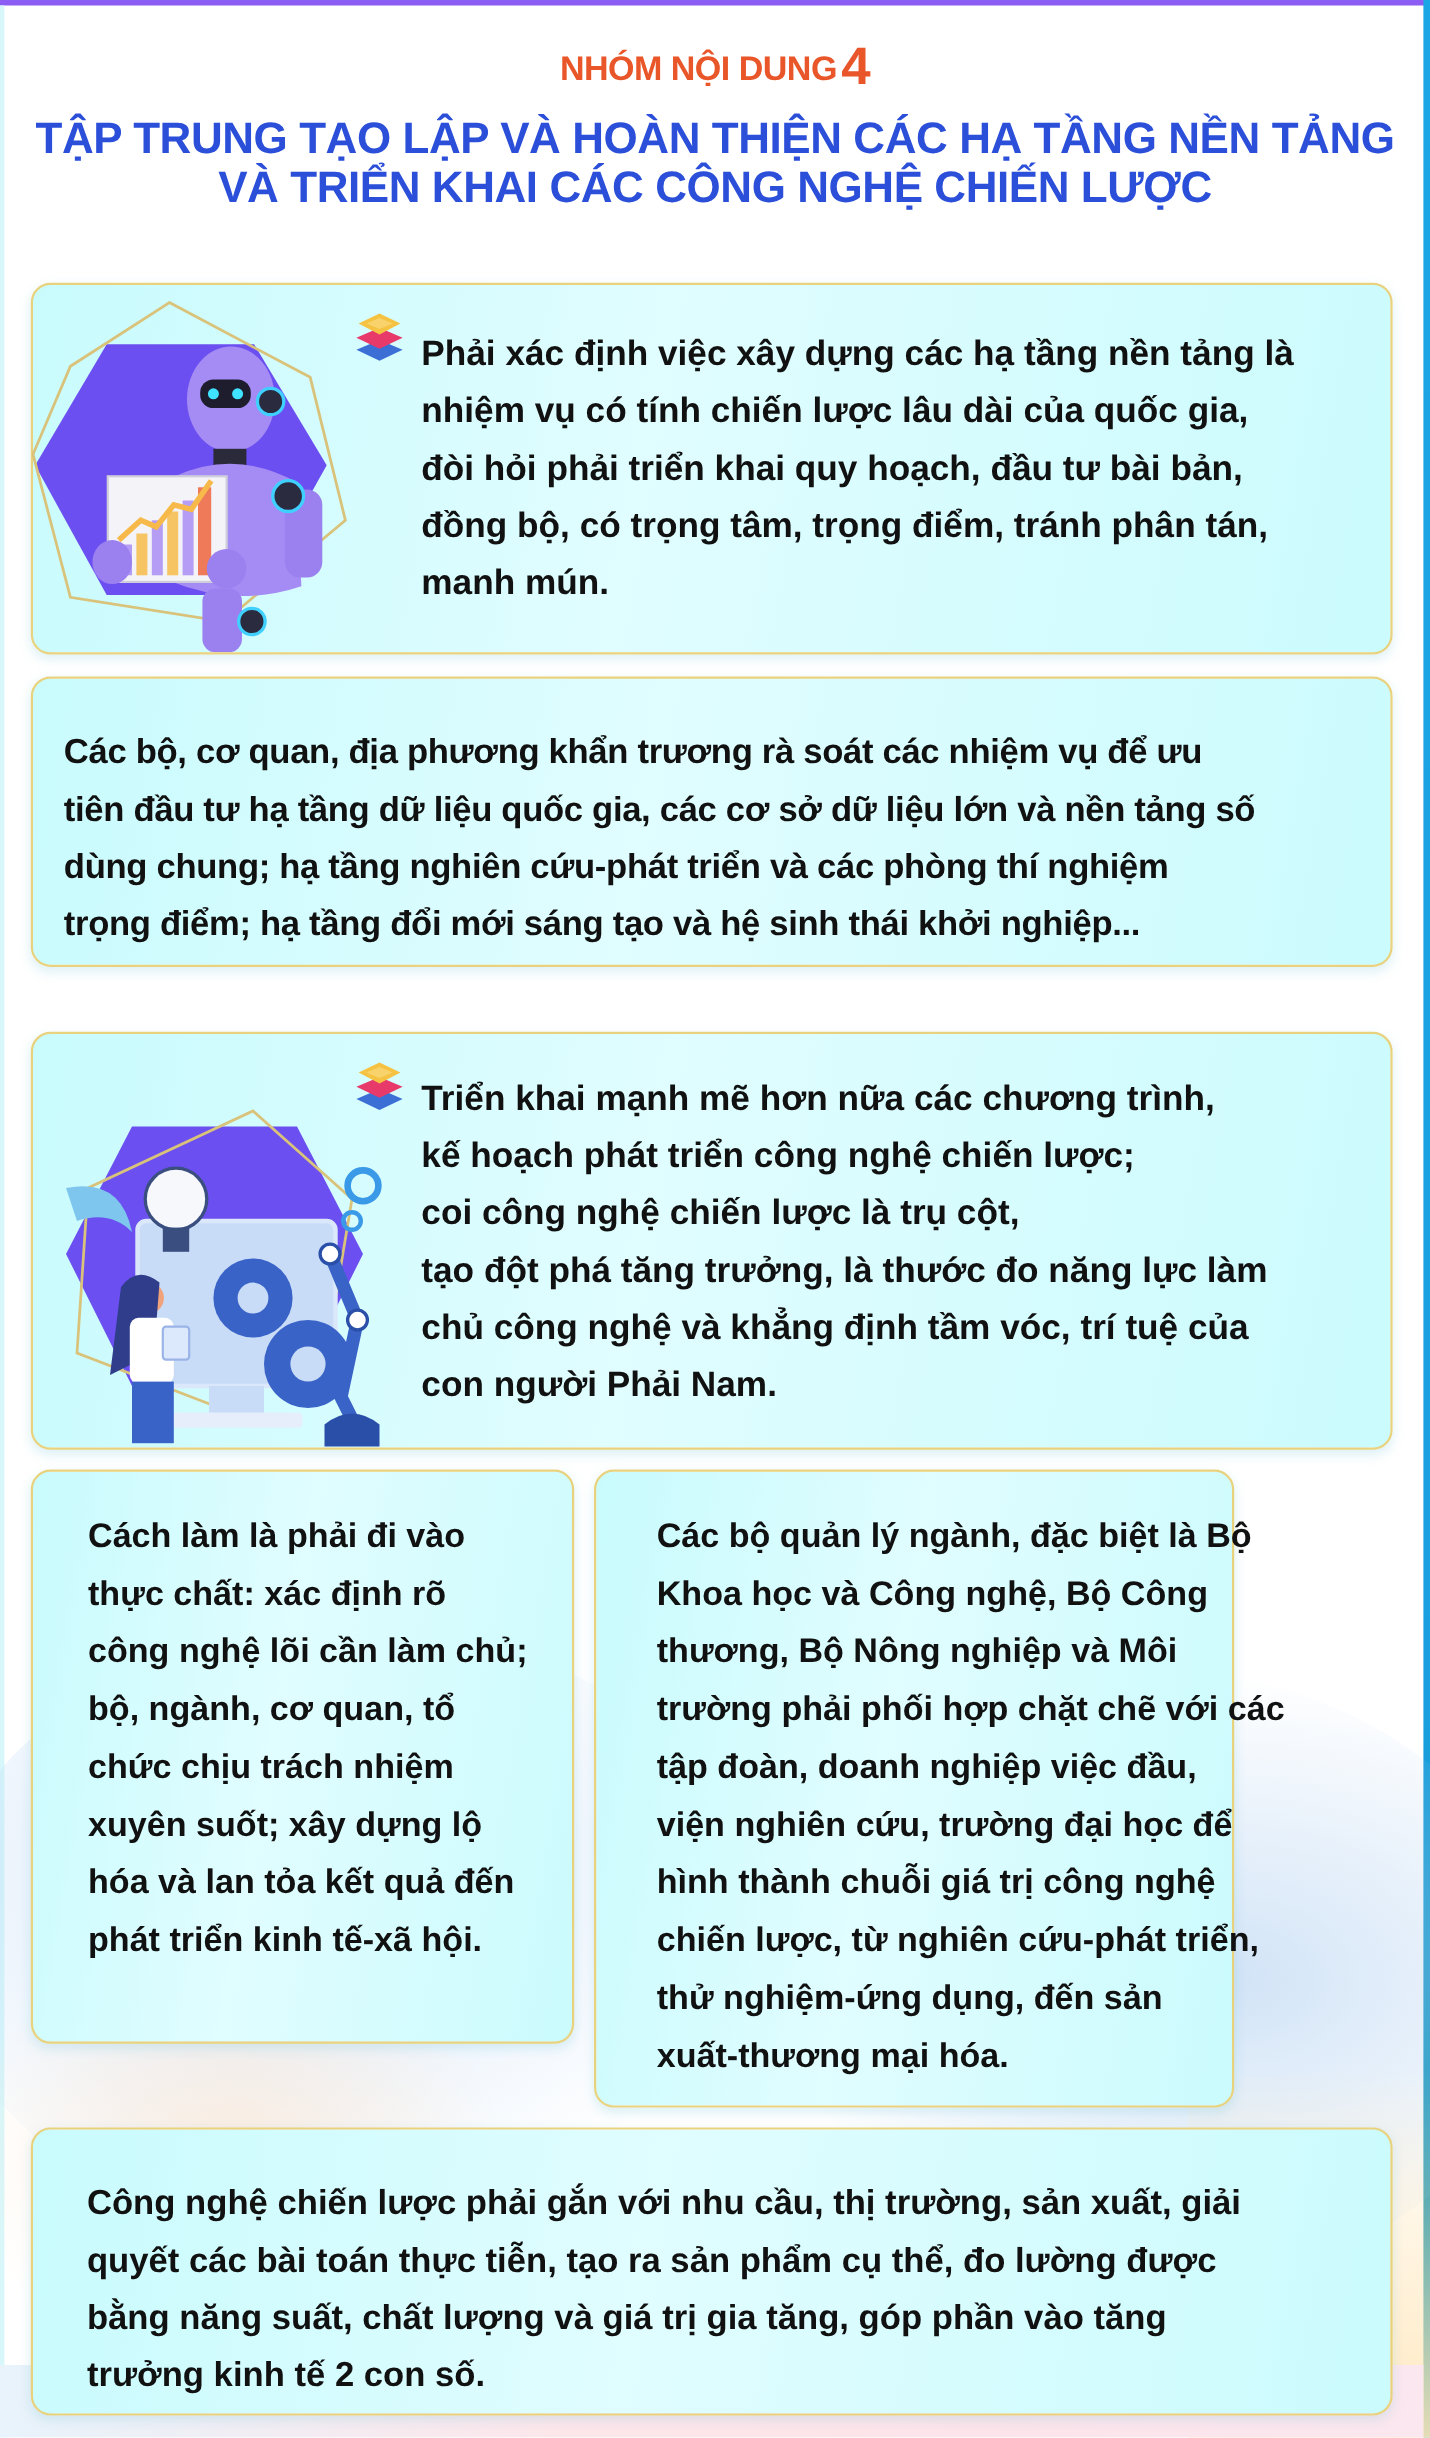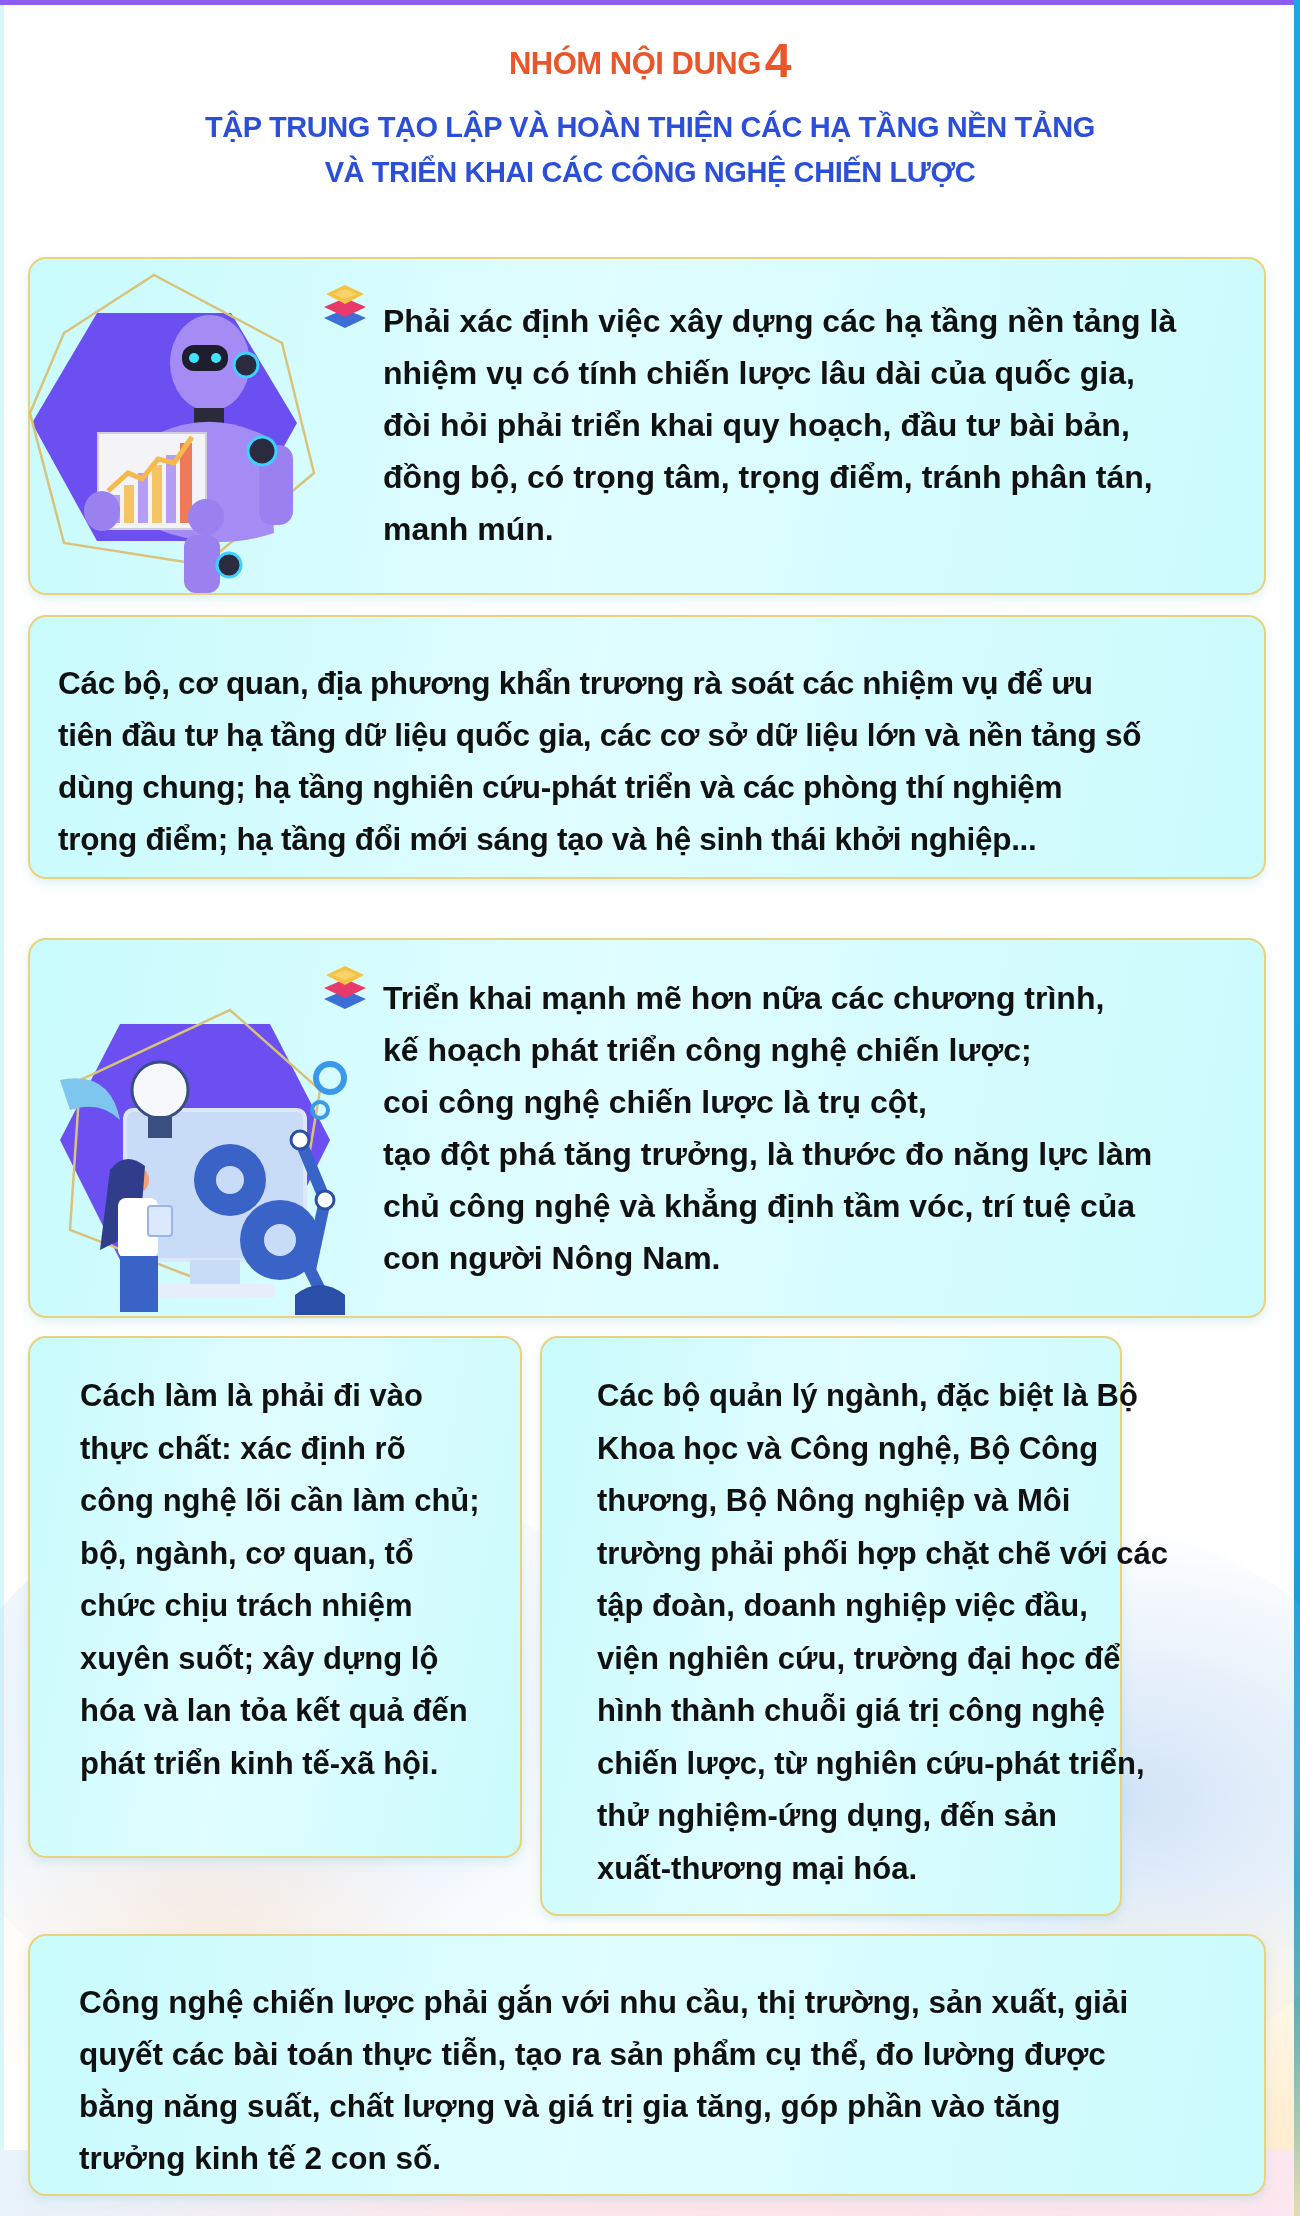--- a/index.html
+++ b/index.html
@@ -22,21 +22,21 @@
   .wave3 { left: -40px; top: 1760px; width: 500px; height: 400px; border-radius: 50%;
     background: radial-gradient(ellipse at 50% 50%, rgba(255,226,200,0.55), rgba(255,226,200,0) 70%); }
   .wave4 { left: 1080px; top: 1880px; width: 300px; height: 340px;
     background: linear-gradient(180deg, rgba(255,236,190,0.0), rgba(255,230,185,0.9)); }
   .wave5 { left: 0; top: 2150px; width: 1294px; height: 66px;
     background: linear-gradient(90deg, #e8f3fb 0%, #fde6ea 40%, #fde4ea 70%, #fbe7ef 100%); }
 
   .header { position: absolute; left: 0; top: 36px; width: 1300px; text-align: center; }
   .group-title { color: #e8562a; font-weight: 700; font-size: 31px; letter-spacing: -0.5px; line-height: 50px; }
   .group-title .num { font-size: 48px; vertical-align: -3px; margin-left: 4px; }
-  .main-title { margin-top: 16px; color: #2b4fd9; font-weight: 700; font-size: 29px; line-height: 45px; letter-spacing: -0.4px; }
+  .main-title { margin-top: 16px; color: #2b4fd9; font-weight: 700; font-size: 40px; line-height: 45px; letter-spacing: -0.4px; }
 
   .card {
     position: absolute; box-sizing: border-box;
     border: 2px solid #e9d27e; border-radius: 18px;
     background: linear-gradient(100deg, #c9fbfd 0%, #e0fdff 45%, #cbfbfd 100%);
     box-shadow: 0 4px 10px rgba(120,200,220,0.25);
   }
   .card-text { position: absolute; color: #111111; font-weight: 700; }
 
   .card1 { left: 28px; top: 257px; width: 1238px; height: 338px; }
@@ -179,21 +179,21 @@
       <polygon points="23,4 42,13 23,23 4,13" fill="#f5c242"></polygon>
       <polygon points="23,8 35,13 23,18 11,13" fill="#f8d36c"></polygon>
     </svg>
   </div>
   <div class="card-text t3">
     <span class="line">Triển khai mạnh mẽ hơn nữa các chương trình,</span>
     <span class="line">kế hoạch phát triển công nghệ chiến lược;</span>
     <span class="line">coi công nghệ chiến lược là trụ cột,</span>
     <span class="line">tạo đột phá tăng trưởng, là thước đo năng lực làm</span>
     <span class="line">chủ công nghệ và khẳng định tầm vóc, trí tuệ của</span>
-    <span class="line">con người Nông Nam.</span>
+    <span class="line">con người Phải Nam.</span>
   </div>
 </div>
 
 <div class="card card4">
   <div class="card-text t4">
     <span class="jline">Cách làm là phải đi vào</span>
     <span class="jline">thực chất: xác định rõ</span>
     <span class="jline">công nghệ lõi cần làm chủ;</span>
     <span class="jline">bộ, ngành, cơ quan, tổ</span>
     <span class="jline">chức chịu trách nhiệm</span>

